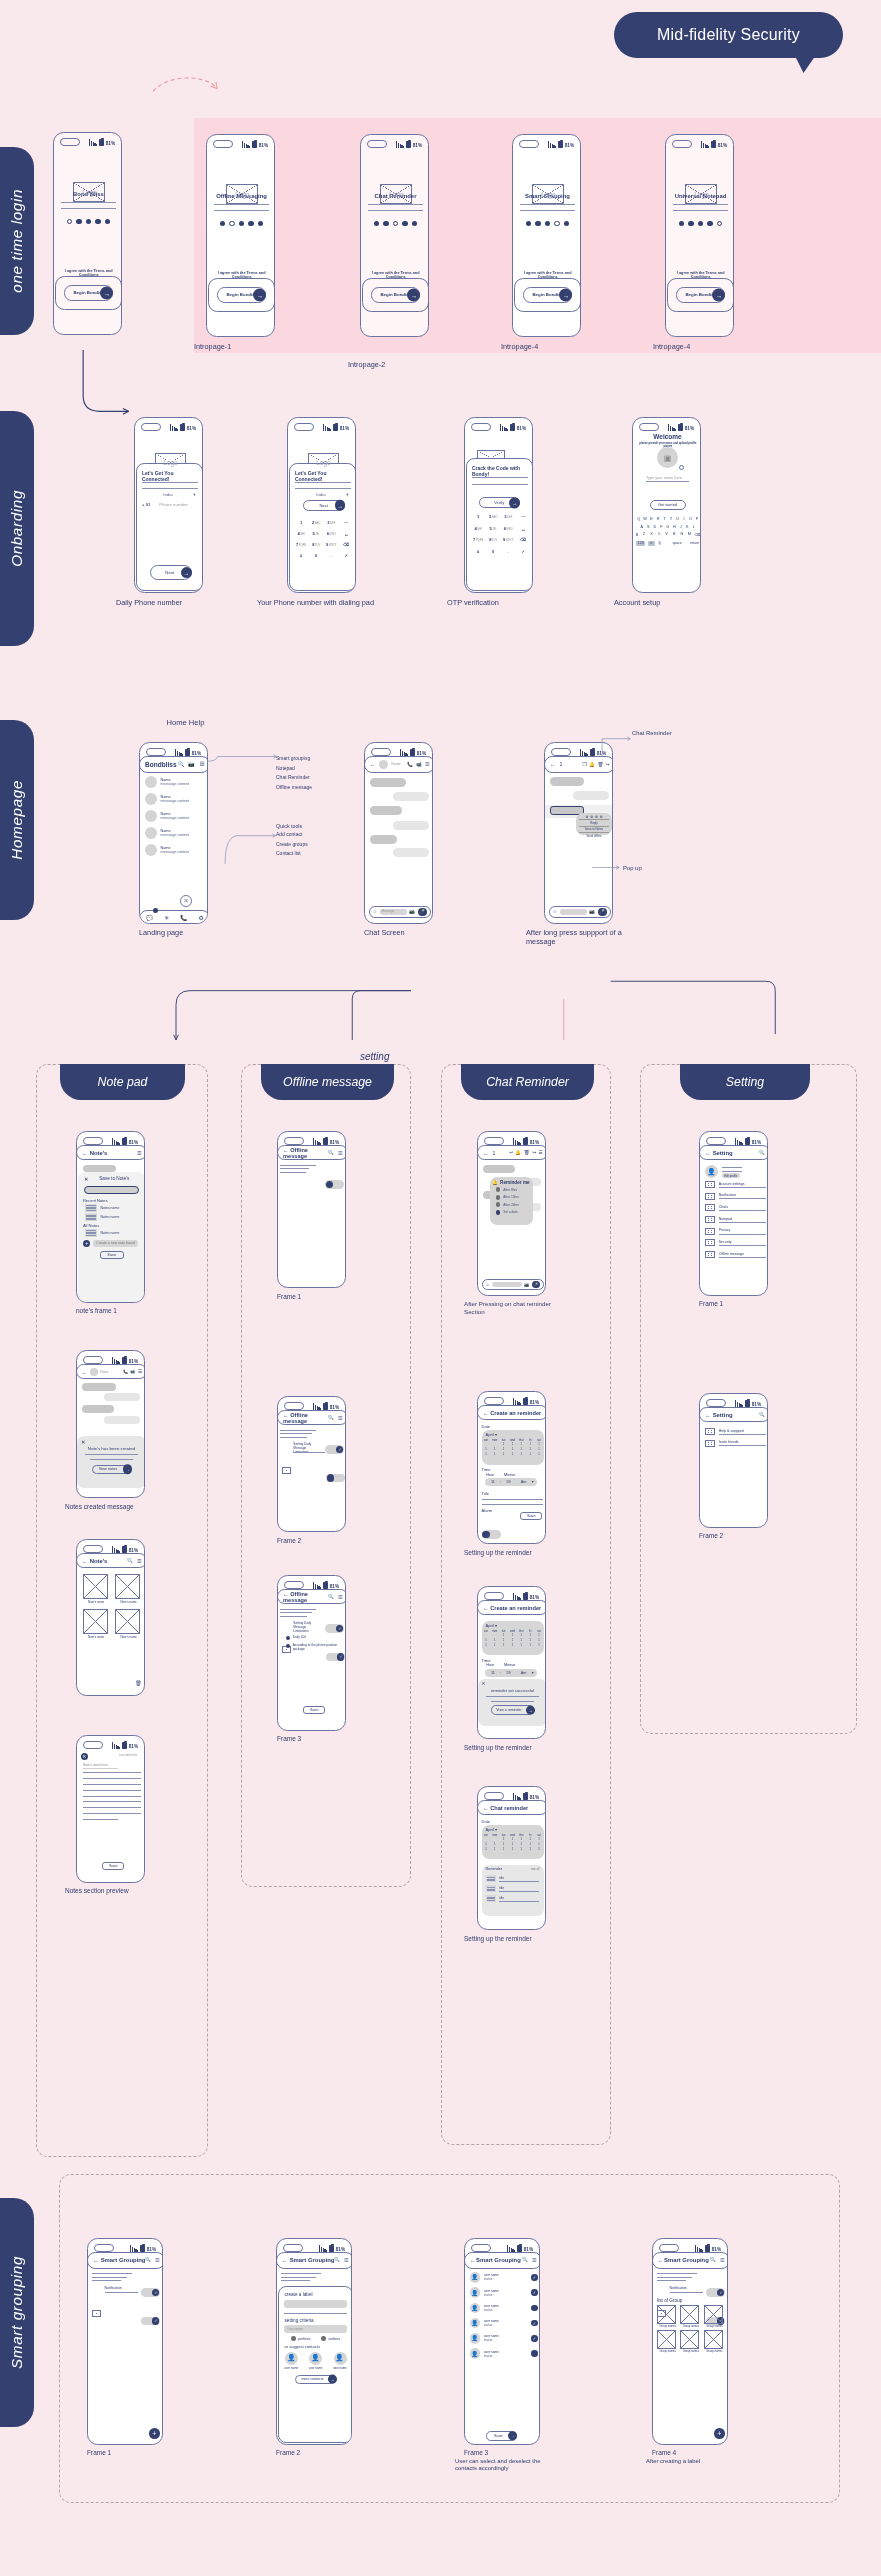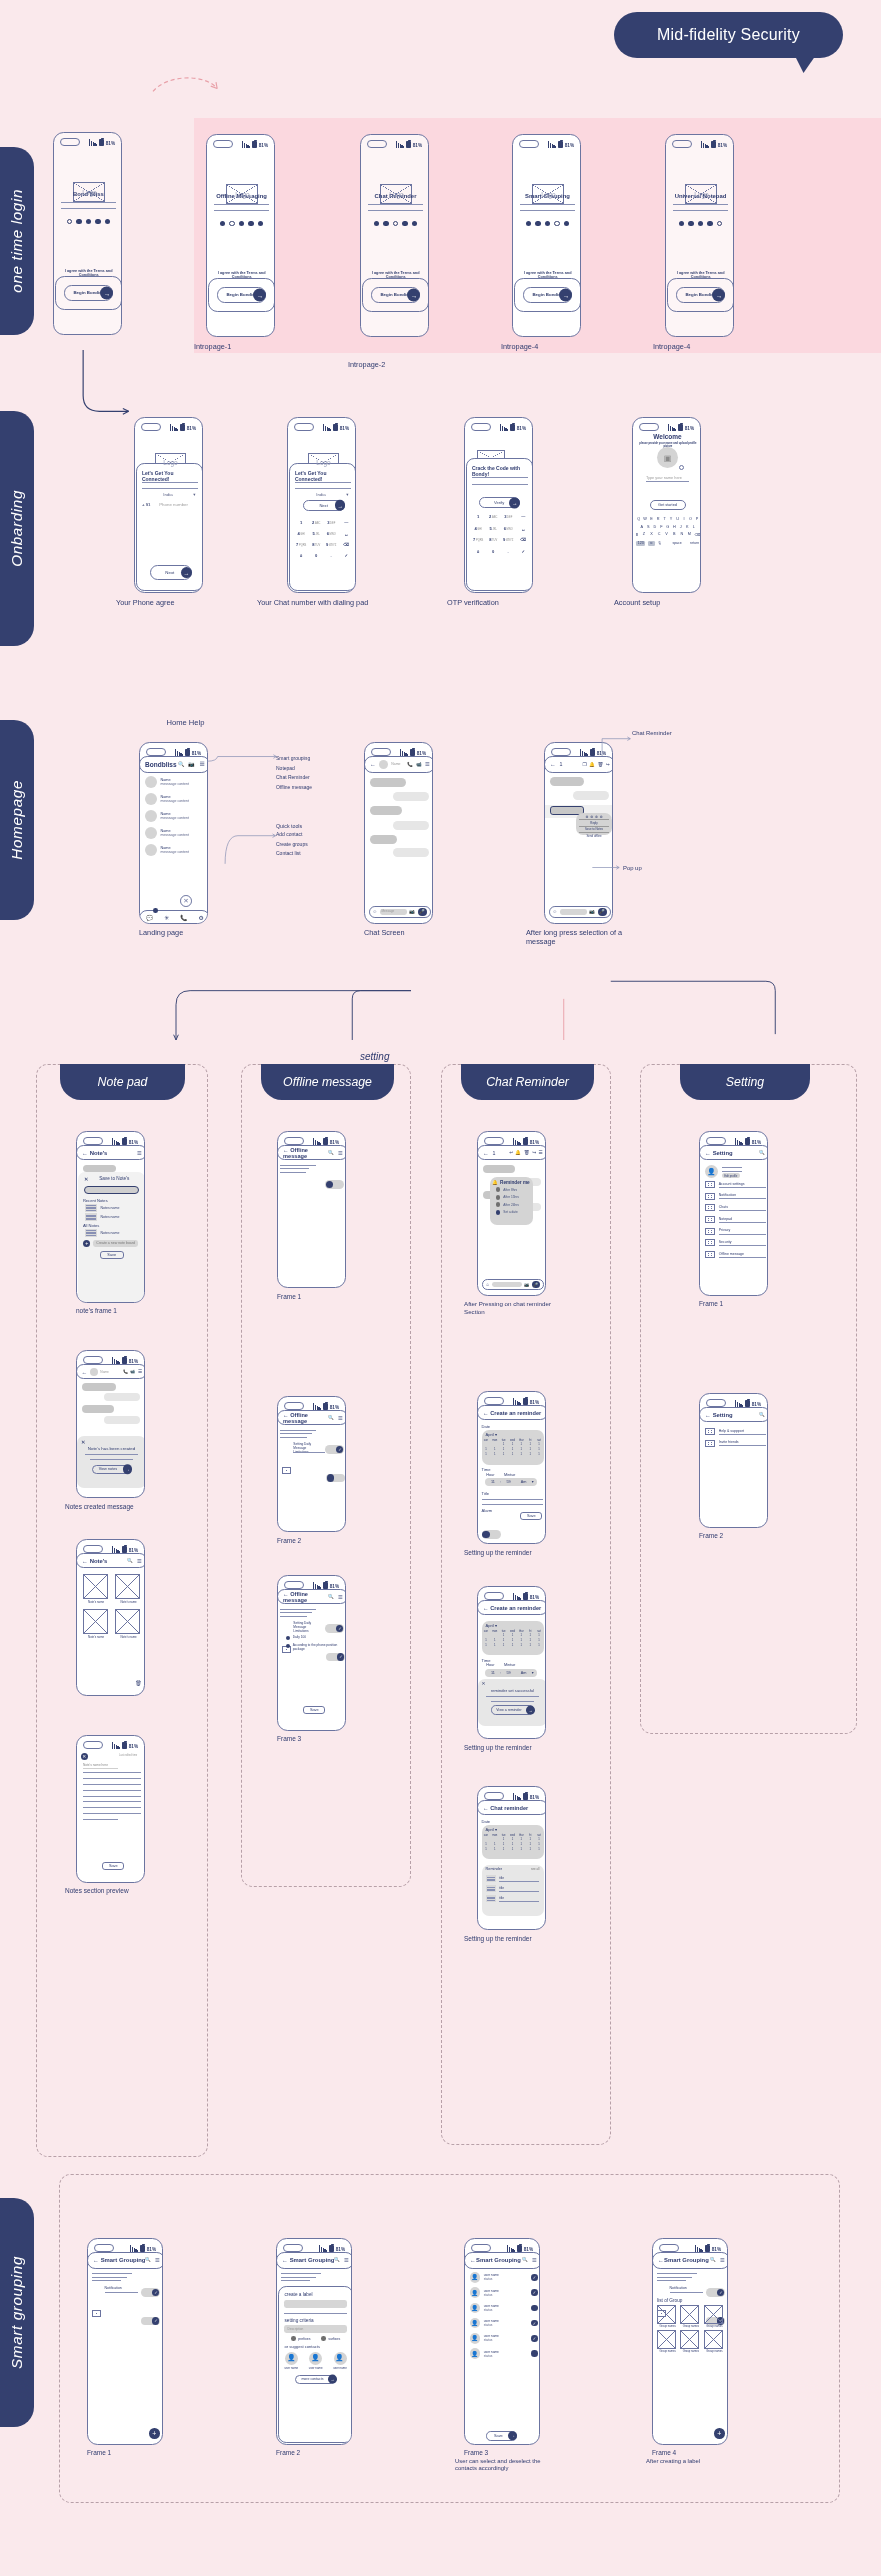--- a/index.html
+++ b/index.html
@@ -360,21 +360,21 @@
     <div class="abs lbl-sm" style="left:26px;top:28px;">India</div>
     <div class="abs lbl-sm" style="left:56px;top:28px;">▾</div>
     <div class="abs lbl-sm" style="left:4.7px;top:38px;font-weight:bold;">+ 91</div>
     <div class="abs lbl-sm" style="left:22px;top:38px;color:#a0a0a0;">Phone number</div>
     <div class="abs cta" style="left:13px;top:101px;width:42px;">
       <span style="font-size:4.4px;font-weight:normal;margin-left:5.9px;">Next</span>
       <span class="circ" style="width:11.8px;height:11.8px;font-size:5.9px;">→</span>
     </div>
   </div>
 </div>
-<div class="abs caption" style="left:116px;top:598px;width:106px;">Your Phone agree</div>
+<div class="abs caption" style="left:116px;top:598px;width:106px;">Daily Phone number</div>
 
 <div class="phone" style="left:287px;top:417px;width:69px;height:176px;">
   <div class="statusbar">
     <div class="pill"></div>
     <div class="status-right">
       <div class="bars">
           <i></i>
           <i></i>
           <i></i>
           <i></i>
@@ -410,21 +410,21 @@
         <div style="text-align:center;font-size:4.1px;font-weight:bold;">8<span style="font-size:2.6px;font-weight:normal;color:#8a8a8a;margin-left:0.6px;">TUV</span></div>
         <div style="text-align:center;font-size:4.1px;font-weight:bold;">9<span style="font-size:2.6px;font-weight:normal;color:#8a8a8a;margin-left:0.6px;">WXYZ</span></div>
         <div style="text-align:center;font-size:4.1px;font-weight:bold;">⌫</div>
         <div style="text-align:center;font-size:4.1px;font-weight:bold;">#</div>
         <div style="text-align:center;font-size:4.1px;font-weight:bold;">0</div>
         <div style="text-align:center;font-size:4.1px;font-weight:bold;">.</div>
         <div style="text-align:center;font-size:4.1px;font-weight:bold;">✓</div>
       </div>
   </div>
 </div>
-<div class="abs caption" style="left:257px;top:598px;width:129px;">Your Chat number with dialing pad</div>
+<div class="abs caption" style="left:257px;top:598px;width:129px;">Your Phone number with dialing pad</div>
 
 <div class="phone" style="left:464px;top:417px;width:69px;height:176px;">
   <div class="statusbar">
     <div class="pill"></div>
     <div class="status-right">
       <div class="bars">
           <i></i>
           <i></i>
           <i></i>
           <i></i>
@@ -717,21 +717,21 @@
         <div style="border-top:0.6px solid #9a9a9a;text-align:center;font-size:2.9px;padding:0.9px 0;">Send offline</div>
       </div>
   </div>
   <div class="abs" style="left:3.5px;top:163px;width:62px;height:11.8px;border:0.6px solid #6b74a0;border-radius:5.9px;display:flex;align-items:center;padding:0 2.9px;gap:2.4px;">
     <span style="font-size:4.7px;">☺</span>
     <span class="greyfield" style="flex:1;height:5.3px;"></span>
     <span style="font-size:4.7px;">📷</span>
     <span style="width:8.8px;height:8.8px;border-radius:50%;background:#34406f;color:#fff;font-size:4.7px;display:flex;align-items:center;justify-content:center;">🎤</span>
   </div>
 </div>
-<div class="abs caption" style="left:526px;top:928px;width:106px;line-height:1.3;">After long press selection of a message</div>
+<div class="abs caption" style="left:526px;top:928px;width:106px;line-height:1.3;">After long press suppport of a message</div>
 <div class="abs annot" style="left:632px;top:730px;">Chat Reminder</div>
 <div class="abs annot" style="left:623px;top:865px;">Pop up</div>
 <svg class="abs" style="left:588px;top:734px;" width="47" height="23.5" viewBox="0 0 80 40">
   <path d="M24 38 L24 8 L72 8" stroke="#8890b4" stroke-width="1.2" fill="none"></path>
   <path d="M72 8 l-5 -3 M72 8 l-5 3" stroke="#8890b4" stroke-width="1.2" fill="none"></path>
 </svg>
 <svg class="abs" style="left:592px;top:864px;" width="31" height="7" viewBox="0 0 52 12">
   <path d="M0 6 L46 6" stroke="#8890b4" stroke-width="1.2" fill="none"></path>
   <path d="M46 6 l-5 -3 M46 6 l-5 3" stroke="#8890b4" stroke-width="1.2" fill="none"></path>
 </svg>

